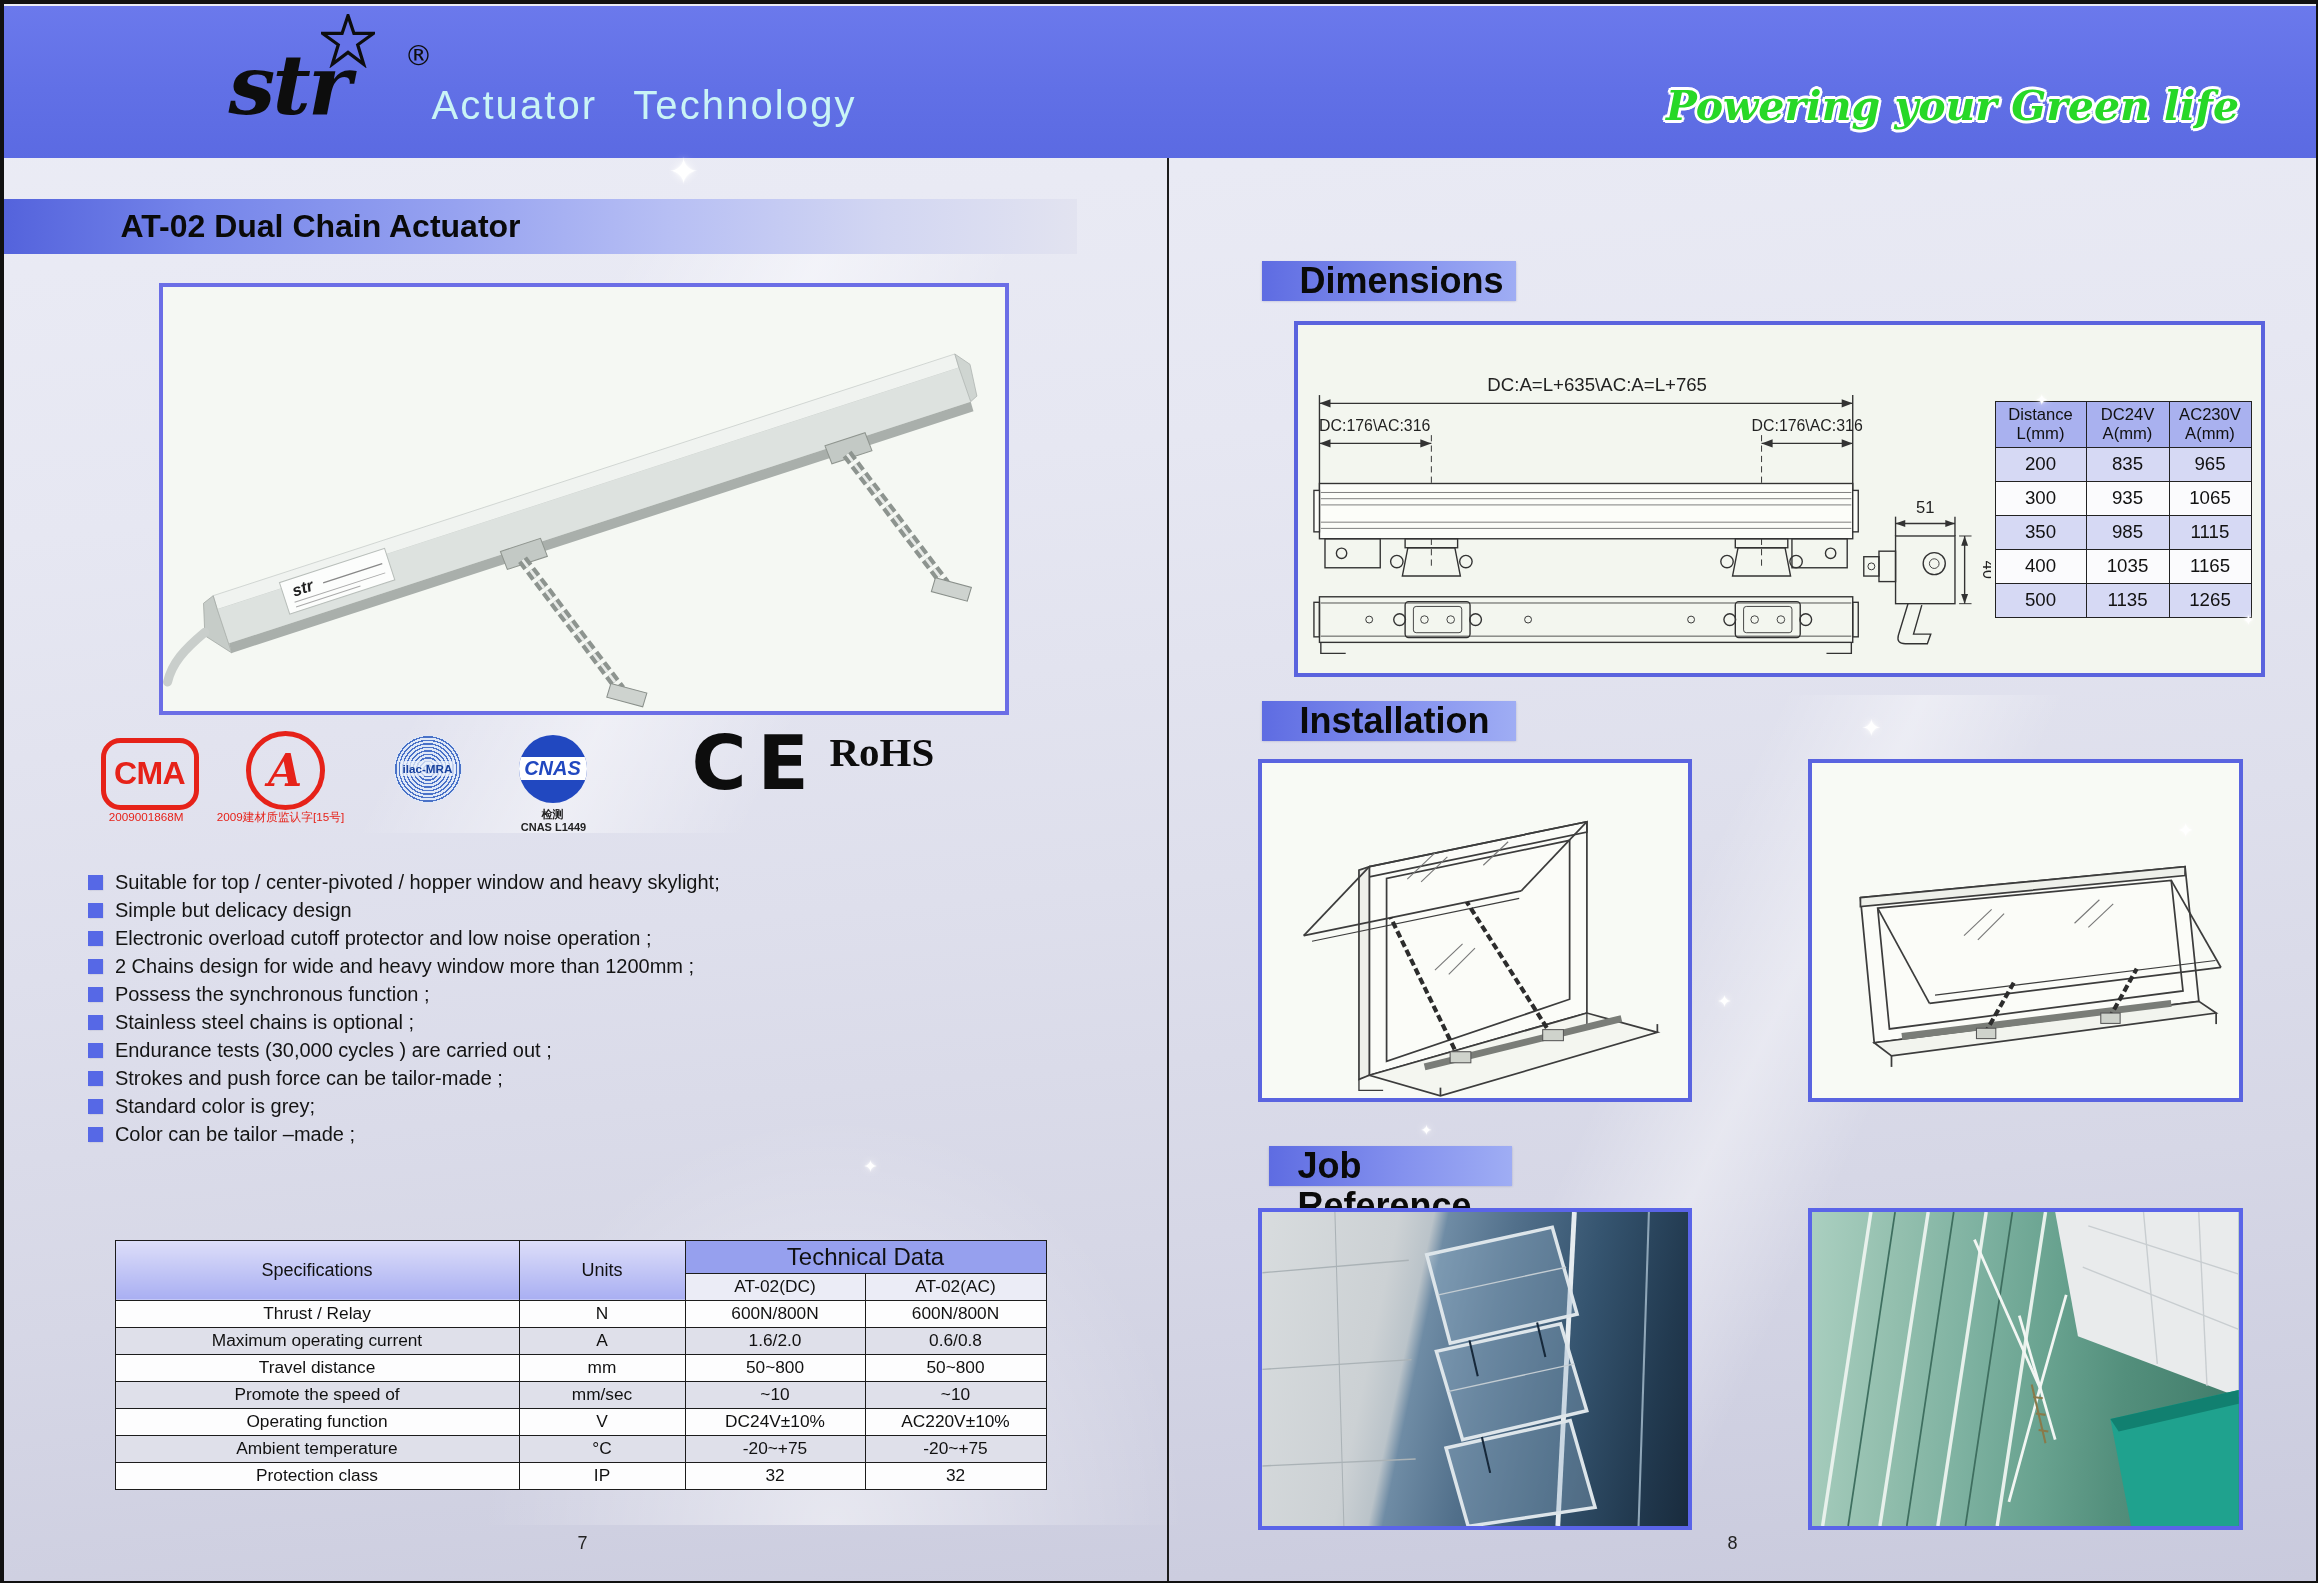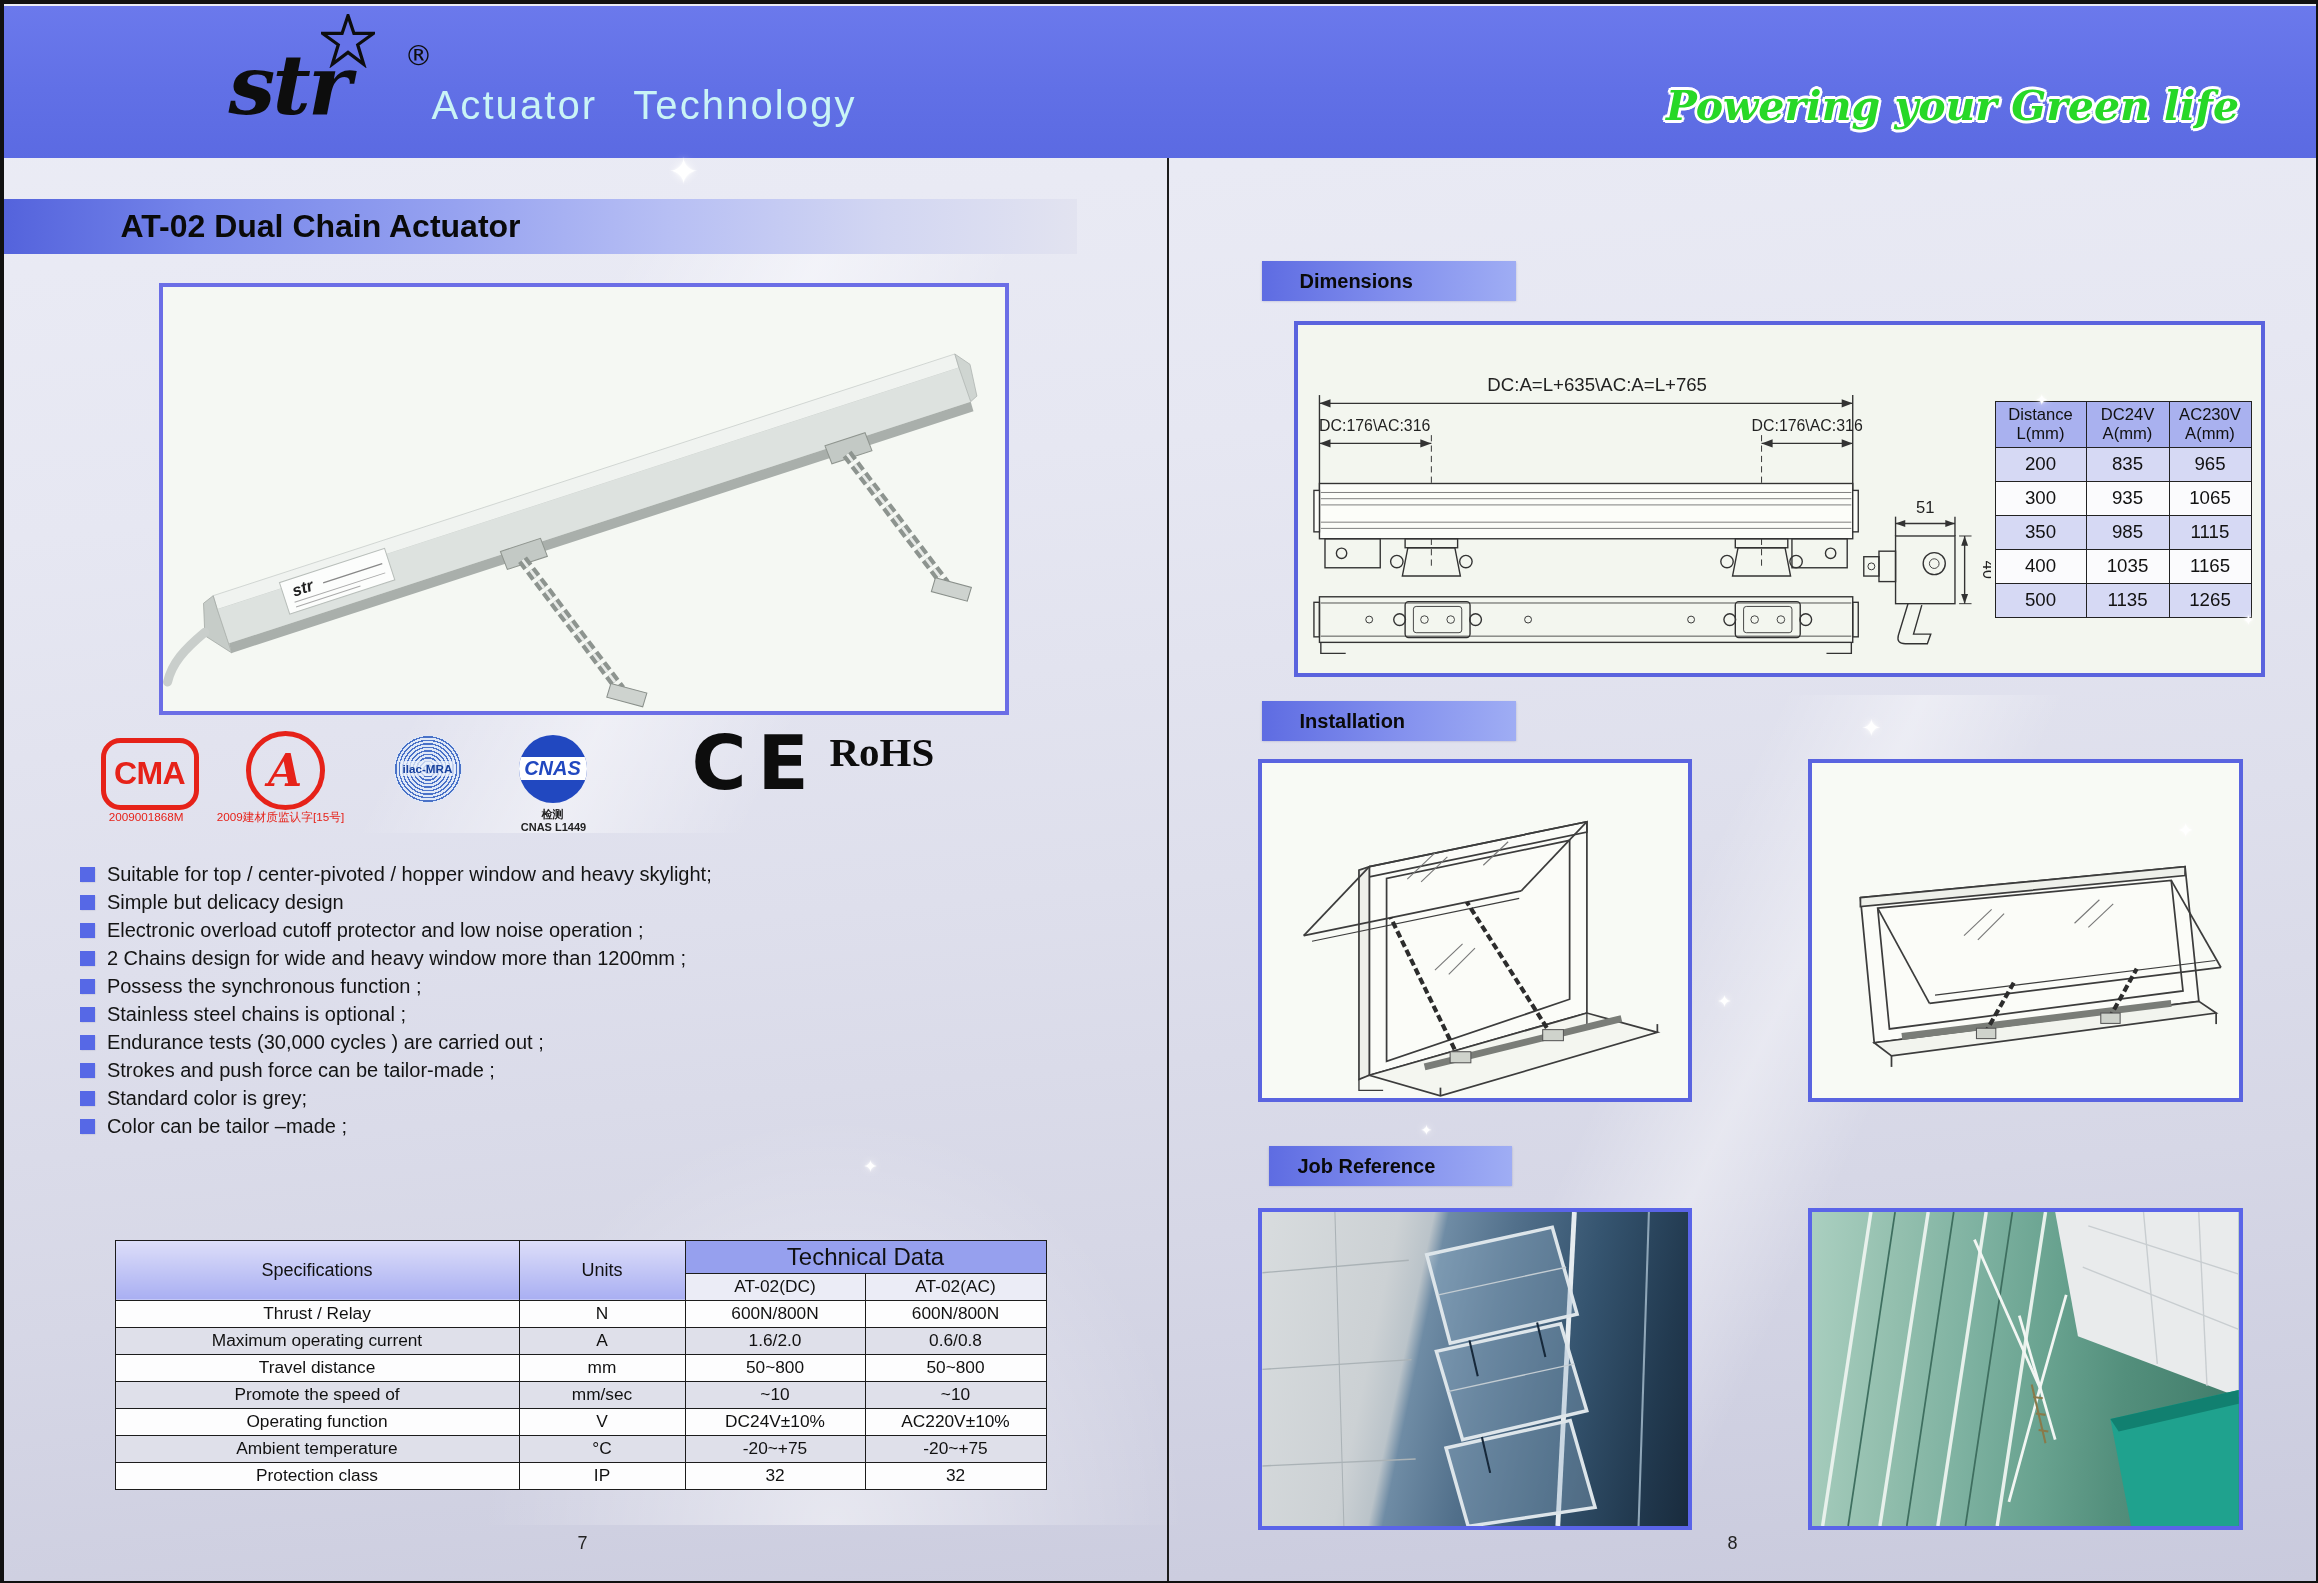--- a/index.html
+++ b/index.html
@@ -46,39 +46,39 @@
            background:repeating-radial-gradient(circle at 50% 50%, #4a72c8 0px,#4a72c8 1.4px,#dfe8f7 1.4px,#dfe8f7 3.5px);
            display:flex;align-items:center;justify-content:center;}
   .ilac-label{font-size:11.7px;font-weight:bold;color:#17419e;background:rgba(235,241,252,.75);padding:0.7px 2.1px;}
   .cnas-circle{left:515px;top:731px;width:68px;height:68px;border-radius:50%;background:#2148c0;position:absolute;overflow:hidden;}
   .cnas-band{position:absolute;left:-4.1px;right:-4.1px;top:22px;height:23.5px;background:#fff;
            display:flex;align-items:center;justify-content:center;font-style:italic;font-weight:bold;font-size:20px;color:#2148c0;}
   .cnas-cap{color:#222;font-weight:bold;}
   .ce-mark{left:688px;top:715px;font-family:"DejaVu Sans",sans-serif;font-weight:bold;font-size:75px;letter-spacing:11px;color:#0d0d0d;}
   .rohs-mark{left:826px;top:724px;font-family:"Liberation Serif",serif;font-weight:bold;font-size:41px;color:#0d0d0d;}
 
-  .features{position:absolute;left:68px;top:849px;list-style:none;margin:8px;padding:0;}
+  .features{position:absolute;left:68px;top:849px;list-style:none;margin:16px;padding:0;}
   .features li{display:flex;align-items:center;height:28px;font-size:20px;color:#141414;}
   .features .sq{width:15px;height:15px;background:#5668e6;margin-right:12.4px;flex:0 0 auto;box-shadow:0.7px 1.4px 1.4px rgba(60,60,120,.35);}
 
   table{border-collapse:collapse;}
   .spec-table{position:absolute;left:111px;top:1236px;width:932px;table-layout:fixed;}
   .spec-table th,.spec-table td{border:1.4px solid #1c1c1c;text-align:center;font-weight:400;font-size:17.3px;color:#111;padding:0;}
   .spec-table .h-main{background:linear-gradient(180deg,#dddef9 0%,#a9aff2 100%);height:59px;font-size:18px;}
   .spec-table .h-tech{background:#96a0ee;height:32px;font-size:24px;}
   .spec-table .h-sub{background:#ebecf6;height:26px;}
   .spec-table td{height:26px;background:#fdfdfe;}
   .spec-table tr.alt td{background:#dfe0ea;}
 
   .pagenum{position:absolute;font-size:18px;color:#222;}
 
   
   .sec-banner{position:absolute;height:40px;background:linear-gradient(90deg,#5e6ce2 0%,#8491ee 55%,#9fadf4 100%);
     box-shadow:0 1.4px 2.1px rgba(80,80,140,.35);}
-  .sec-banner span{display:block;padding-left:38px;line-height:40px;font-size:20px;font-weight:bold;color:#0a0a0a;}
+  .sec-banner span{display:block;padding-left:38px;line-height:40px;font-size:36px;font-weight:bold;color:#0a0a0a;}
 
   .dim-box{position:absolute;left:1254px;top:317px;width:963px;height:348px;border:4.1px solid #5a63de;background:#f3f6ef;margin-left:36px;}
   .dim-table{position:absolute;left:697px;top:76px;width:256px;table-layout:fixed;}
   .dim-table th,.dim-table td{border:1.4px solid #222;text-align:center;font-weight:400;color:#111;}
   .dim-table th{background:#a9b1ef;font-size:16.6px;height:43px;white-space:pre-line;line-height:19.4px;}
   .dim-table td{font-size:18.7px;height:31px;background:#fbfbfd;}
   .dim-table tr.alt td{background:#d6d9f4;}
 
   .install-box{position:absolute;top:755px;width:426px;height:335px;border:4.1px solid #5a64e0;background:#f8faf5;}
   .photo-box{position:absolute;top:1204px;width:426px;height:314px;border:4.1px solid #5a64e8;overflow:hidden;}

